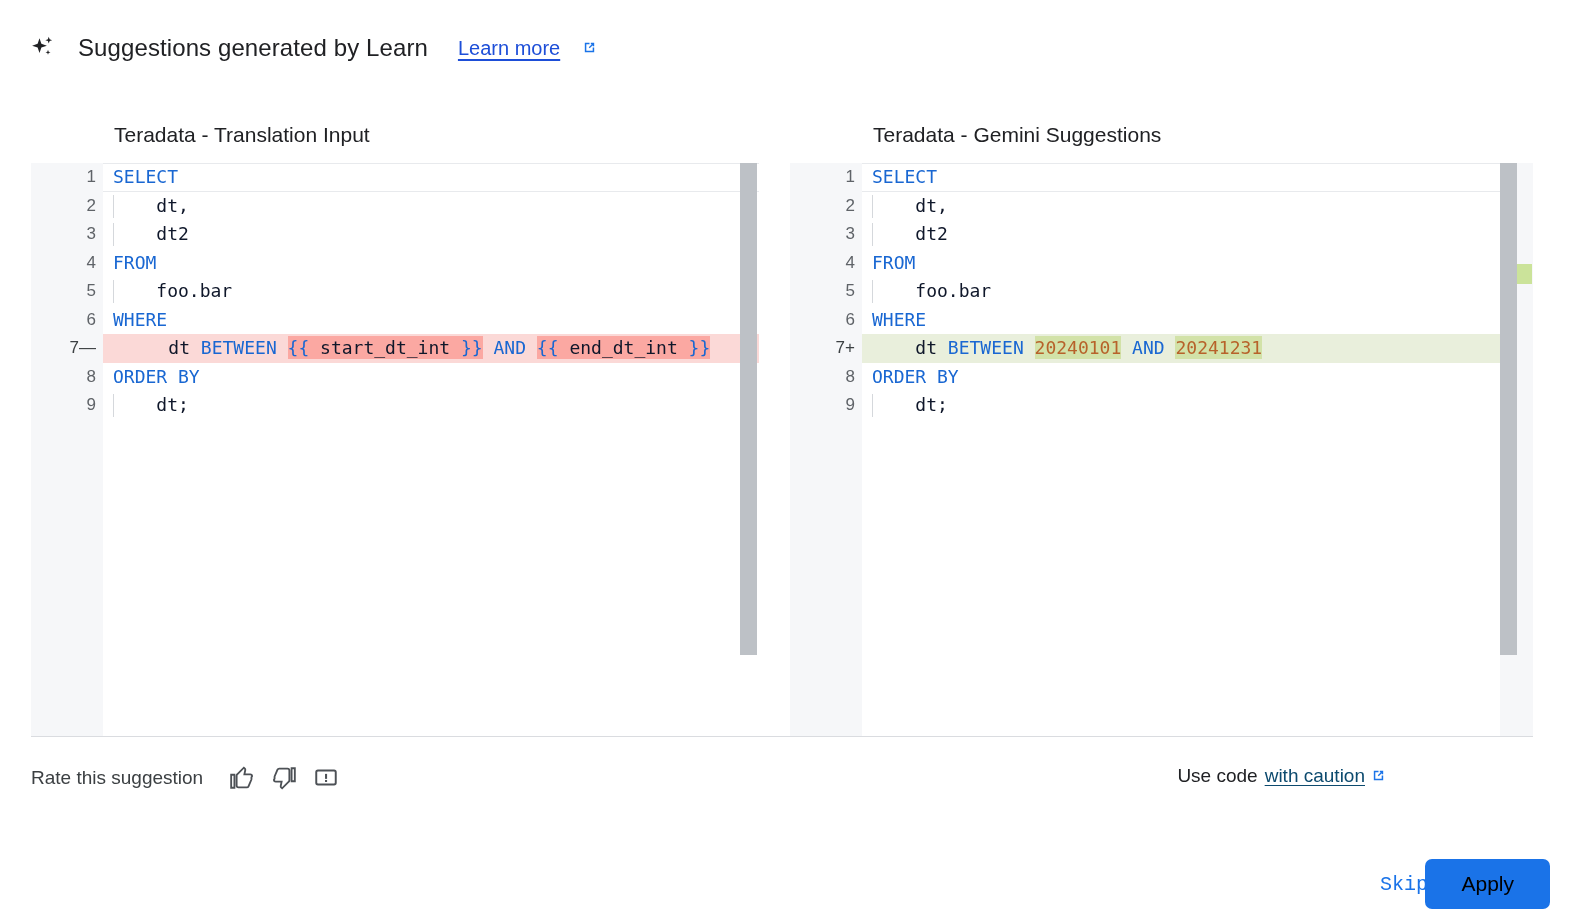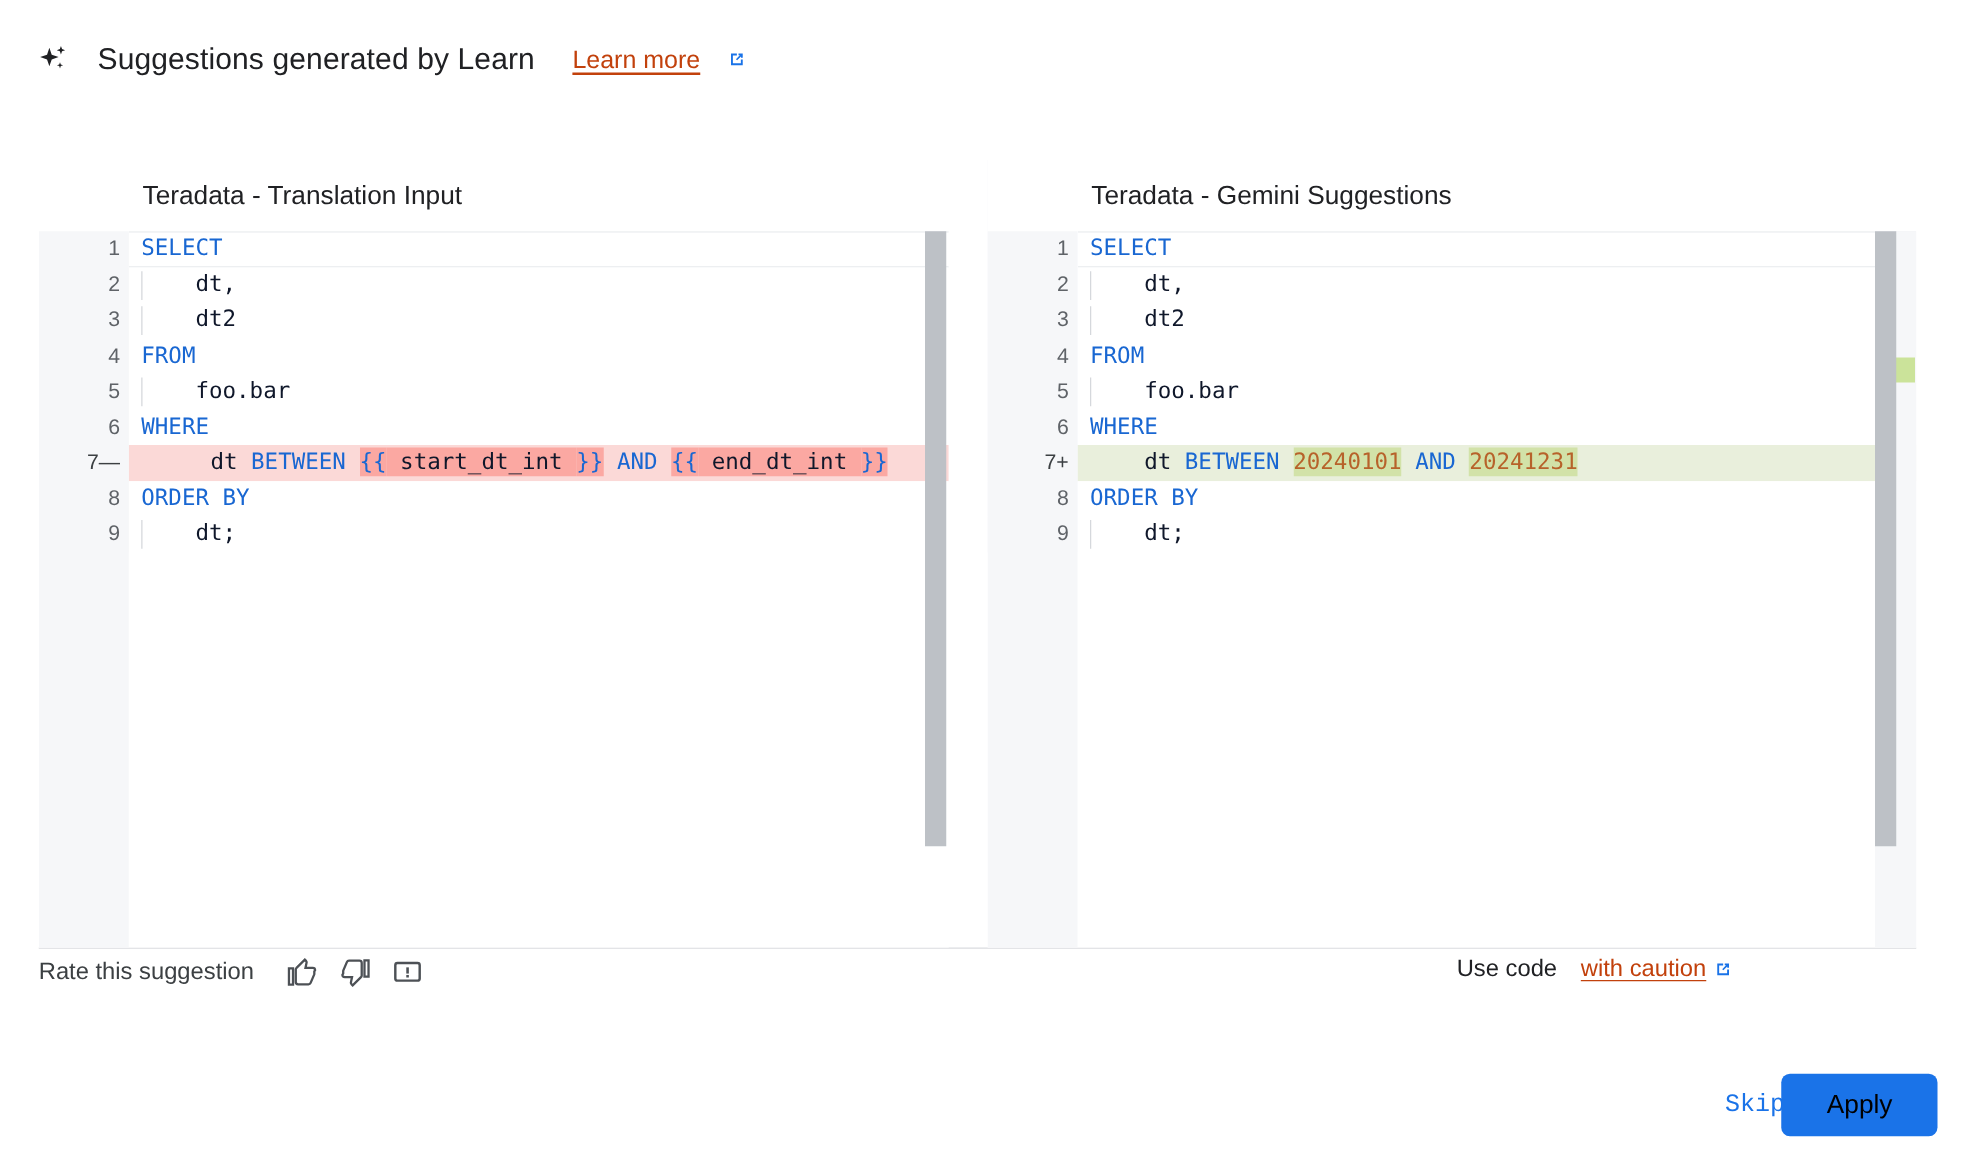--- a/index.html
+++ b/index.html
@@ -34,40 +34,40 @@
   }
   .header-title {
     font-size: 24px;
     color: #202124;
     letter-spacing: 0.1px;
     white-space: nowrap;
   }
   .learn-more {
     margin-left: 30px;
     font-size: 20px;
-    color: #c2410c;
+    color: #1d4ed8;
     text-decoration: underline;
     text-underline-offset: 4px;
     white-space: nowrap;
     display: inline-flex;
     align-items: center;
     gap: 22px;
     cursor: pointer;
   }
   .ext-icon {
     width: 15px; height: 15px;
     display: inline-block;
     position: relative;
     top: -1px;
   }
 
   
   .editor-wrap {
     position: absolute;
-    left: 31px; top: 128px;
+    left: 31px; top: 106px;
     width: 1502px; height: 631px;
     background: #ffffff;
     border-bottom: 1px solid #dadce0;
     box-sizing: border-box;
   }
   .pane {
     position: absolute;
     top: 0;
     height: 630px;
     background: #ffffff;
@@ -218,24 +218,24 @@
   .caution {
     position: absolute;
     right: 34px; top: 22px;
     font-size: 19px;
     color: #202124;
     display: flex;
     align-items: center;
     white-space: nowrap;
   }
   .caution-link {
-    color: #c2410c;
+    color: #0c4a6e;
     text-decoration: underline;
     text-underline-offset: 3px;
-    margin-left: 19px;
+    margin-left: 7px;
     display: inline-flex;
     align-items: center;
     gap: 6px;
     cursor: pointer;
   }
 
   
   .footer {
     position: absolute;
     left: 0; top: 845px;

